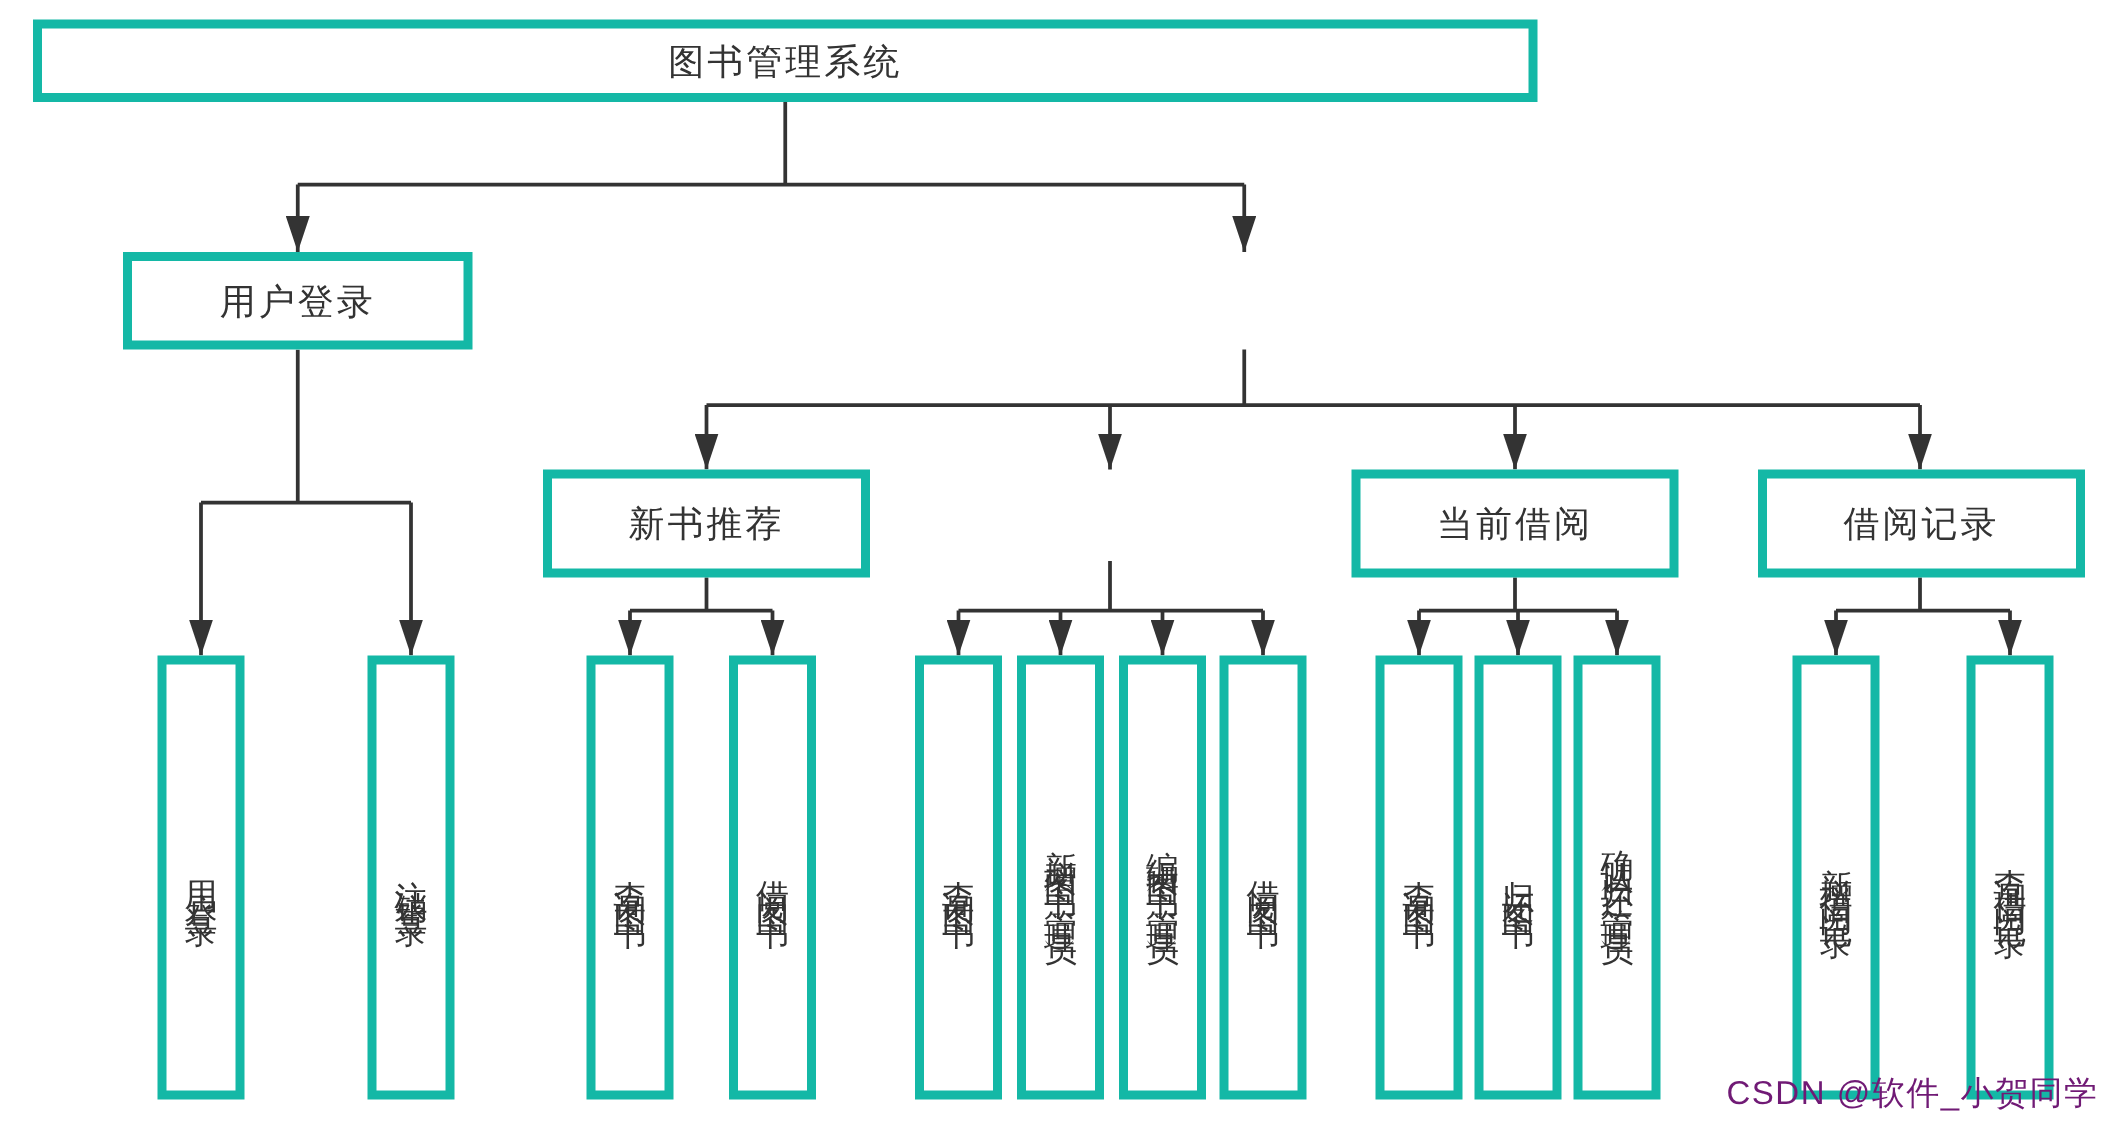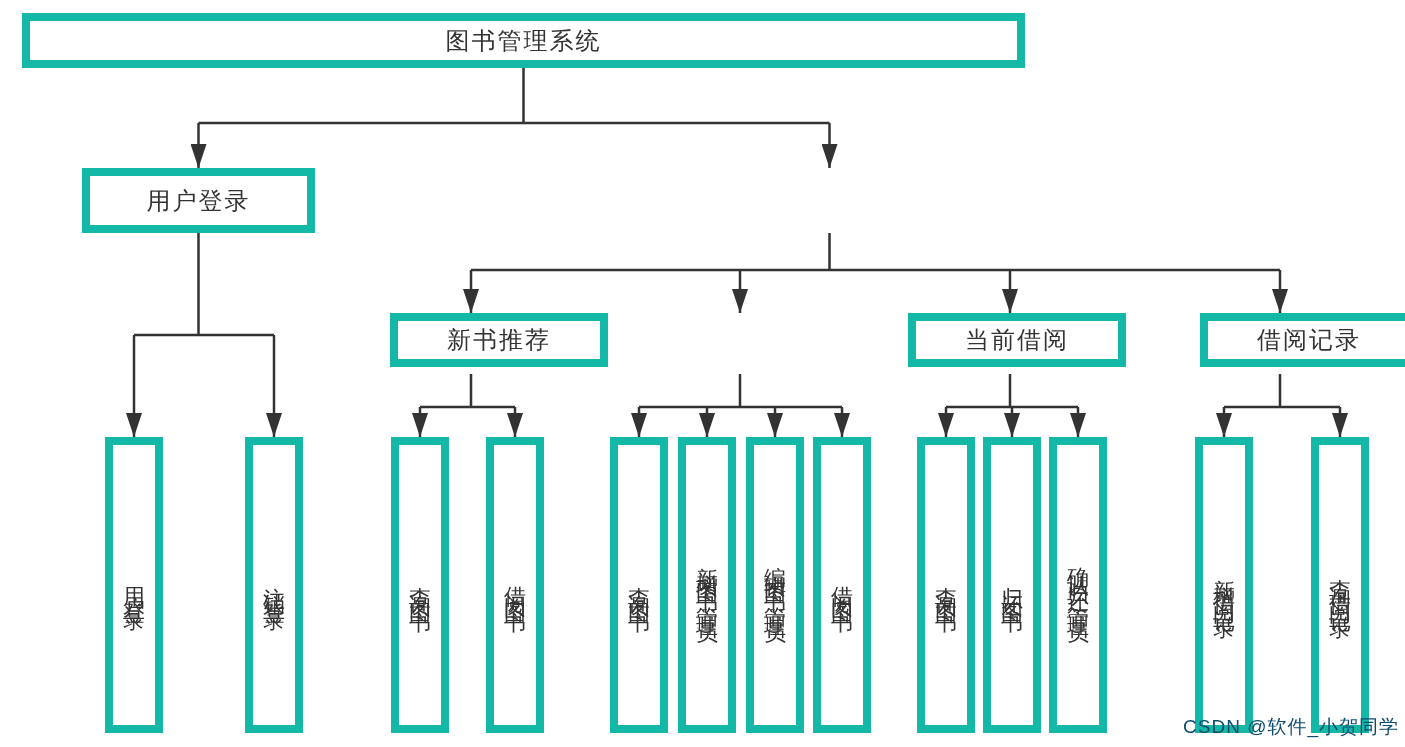--- a/index.html
+++ b/index.html
@@ -7,46 +7,46 @@
     position:relative;
     width:1405px;height:747px;
     background:#ffffff;
     font-family:"Liberation Sans", sans-serif;
     overflow:hidden;
   }
   #connectors{position:absolute;left:0;top:0;z-index:1;}
   .box{
     position:absolute;
     box-sizing:border-box;
-    border:8px solid #14b8a6;
+    border:6px solid #14b8a6;
     background:#ffffff;
     color:#333333;
     display:flex;
     align-items:center;
     justify-content:center;
     z-index:2;
     text-align:center;
   }
   .root{left:22px;top:13px;width:1003px;height:55px;font-size:24px;letter-spacing:2px;}
   .l2{top:168px;width:233px;height:65px;font-size:24px;letter-spacing:2px;}
-  .cat{top:313px;width:218px;height:54px;font-size:24px;letter-spacing:2px;margin-left:28px;}
+  .cat{top:313px;width:218px;height:72px;font-size:24px;letter-spacing:2px;}
   .leaf{
     top:437px;width:58px;height:296px;
     font-size:22px;
     writing-mode:vertical-rl;
     text-orientation:mixed;
     letter-spacing:8px;
     line-height:52px;
   }
   .watermark{
     position:absolute;
     right:6px;top:714px;
     z-index:3;
-    color:#0c4a6e;
-    font-size:19px;
+    color:#701a75;
+    font-size:22px;
     letter-spacing:1px;
     white-space:nowrap;
   }
 </style>
 </head>
 <body>
 
 <div id="canvas">
 
   <svg id="connectors" width="1405" height="747" viewBox="0 0 1405 747">
@@ -102,21 +102,21 @@
       <line x1="1224" y1="407" x2="1224" y2="437" marker-end="url(#ah)"></line>
       <line x1="1340" y1="407" x2="1340" y2="437" marker-end="url(#ah)"></line>
     </g>
   </svg>
 
   <div class="box root">图书管理系统</div>
 
   <div class="box l2" style="left:82px">用户登录</div>
 
   <div class="box cat" style="left:362px">新书推荐</div>
-  <div class="box cat" style="left:880px">当前借阅</div>
+  <div class="box cat" style="left:901px">当前借阅</div>
   <div class="box cat" style="left:1172px">借阅记录</div>
 
   <div class="box leaf" style="left:105px">用户登录</div>
   <div class="box leaf" style="left:245px">注销登录</div>
   <div class="box leaf" style="left:391px">查询图书</div>
   <div class="box leaf" style="left:486px">借阅图书</div>
   <div class="box leaf" style="left:610px">查询图书</div>
   <div class="box leaf" style="left:678px">新增图书（管理员）</div>
   <div class="box leaf" style="left:746px">编辑图书（管理员）</div>
   <div class="box leaf" style="left:813px">借阅图书</div>

